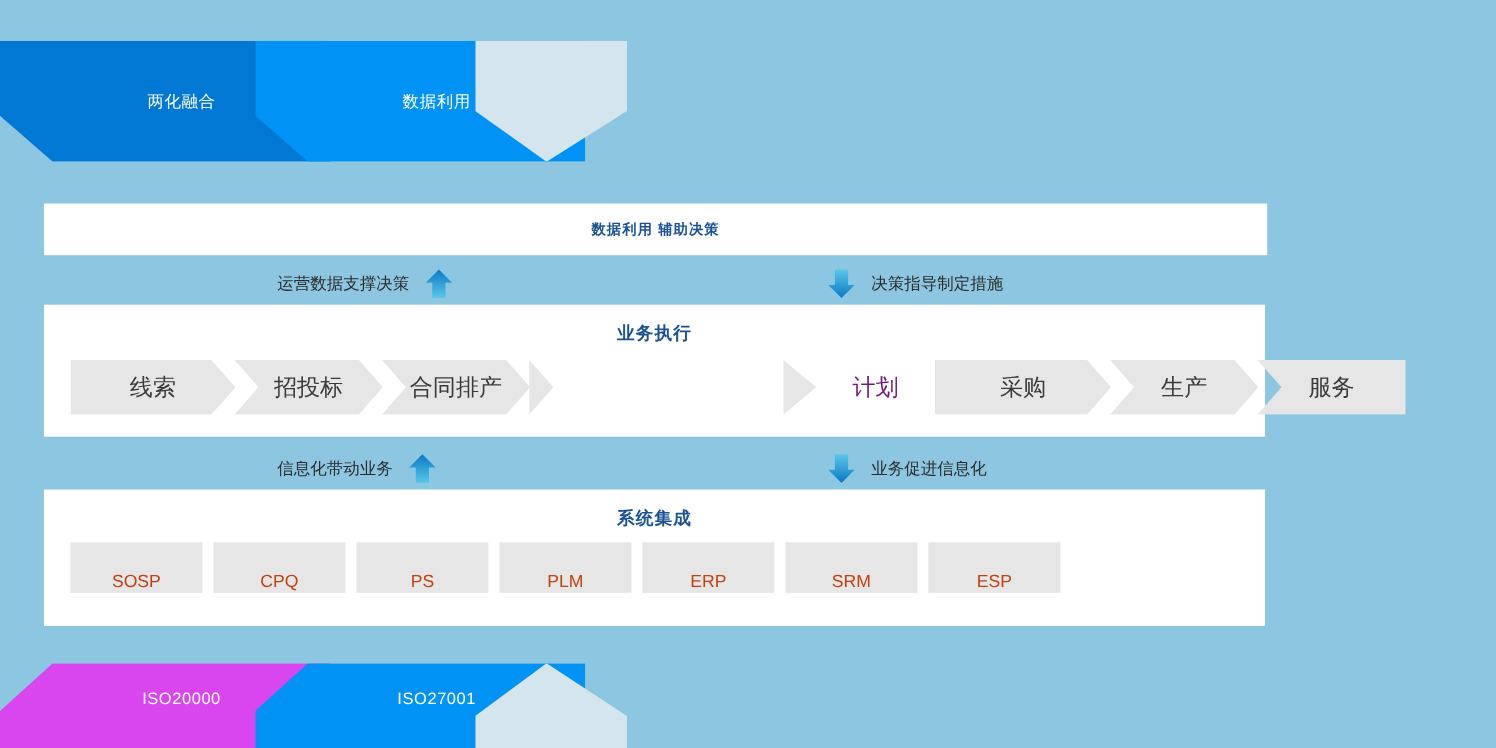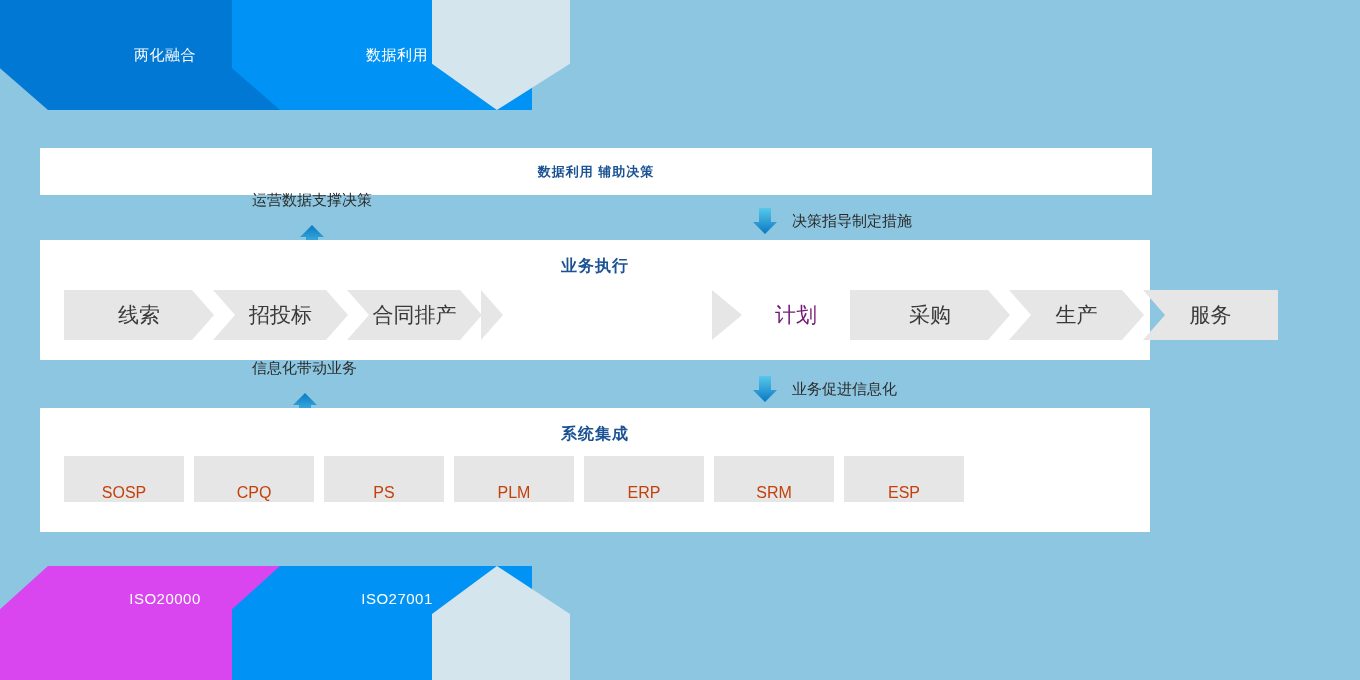--- a/index.html
+++ b/index.html
@@ -2,21 +2,21 @@
 <html><head>
 <meta charset="utf-8">
 <style>
   * { margin:0; padding:0; box-sizing:border-box; }
   html, body {
     width:1360px; height:680px;
     background:#8cc6e0;
     font-family:"Liberation Sans","DejaVu Sans",sans-serif;
     overflow:hidden;
   }
-  .stage { position:relative; width:1360px; height:604px; }
+  .stage { position:relative; width:1360px; height:604px;margin-top:37px; }
 
   
   .banner { position:absolute; left:0; width:1360px; }
   .banner-top { top:0; height:110px; }
   .banner-bottom { top:566px; height:114px; }
   .seg {
     position:absolute; top:0; height:100%;
     display:flex; align-items:center; justify-content:center;
   }
   .seg-label {
@@ -71,21 +71,21 @@
   #panel-systems  { top:408px; width:1110px; height:124px; padding-top:16px; }
 
   
   .arrow-row {
     position:absolute; left:40px; width:1110px; height:36px;
     display:flex; align-items:center;
   }
   #arrow-row-1 { top:203px; }
   #arrow-row-2 { top:371px; }
   .arrow-pair { display:flex; align-items:center; gap:14px; }
-  .arrow-pair.left  { position:absolute; left:212px;flex-direction:column; }
+  .arrow-pair.left  { position:absolute; left:212px; }
   .arrow-pair.right { position:absolute; left:712px; }
   .arrow-text { font-size:15px; color:#2b2b2b; white-space:nowrap; }
   .arrow-glyph { width:26px; height:28px; display:block; }
 
   
   .chain-wrap {
     position:absolute; left:0; top:50px; width:100%; height:50px;
   }
   .chain {
     position:absolute; top:0; height:50px; display:flex;

